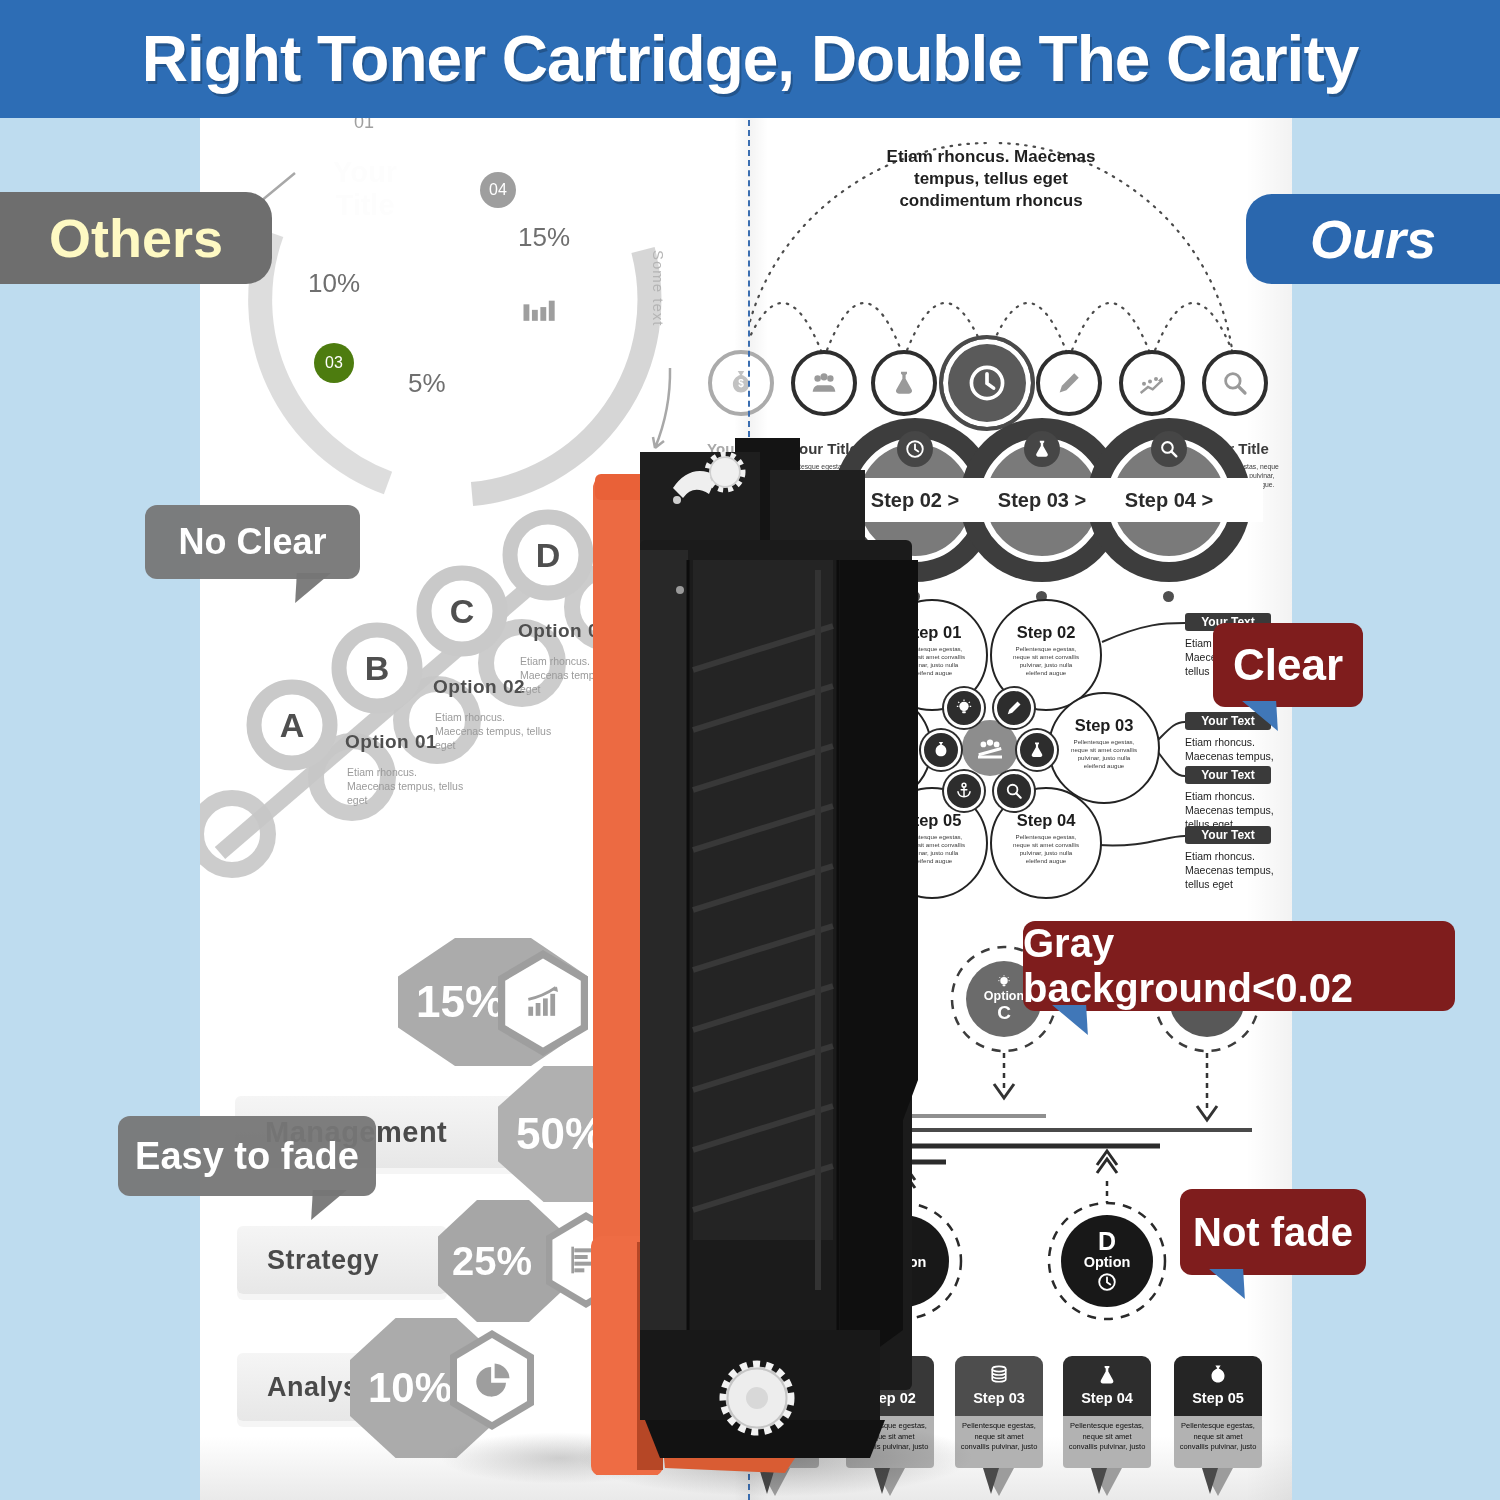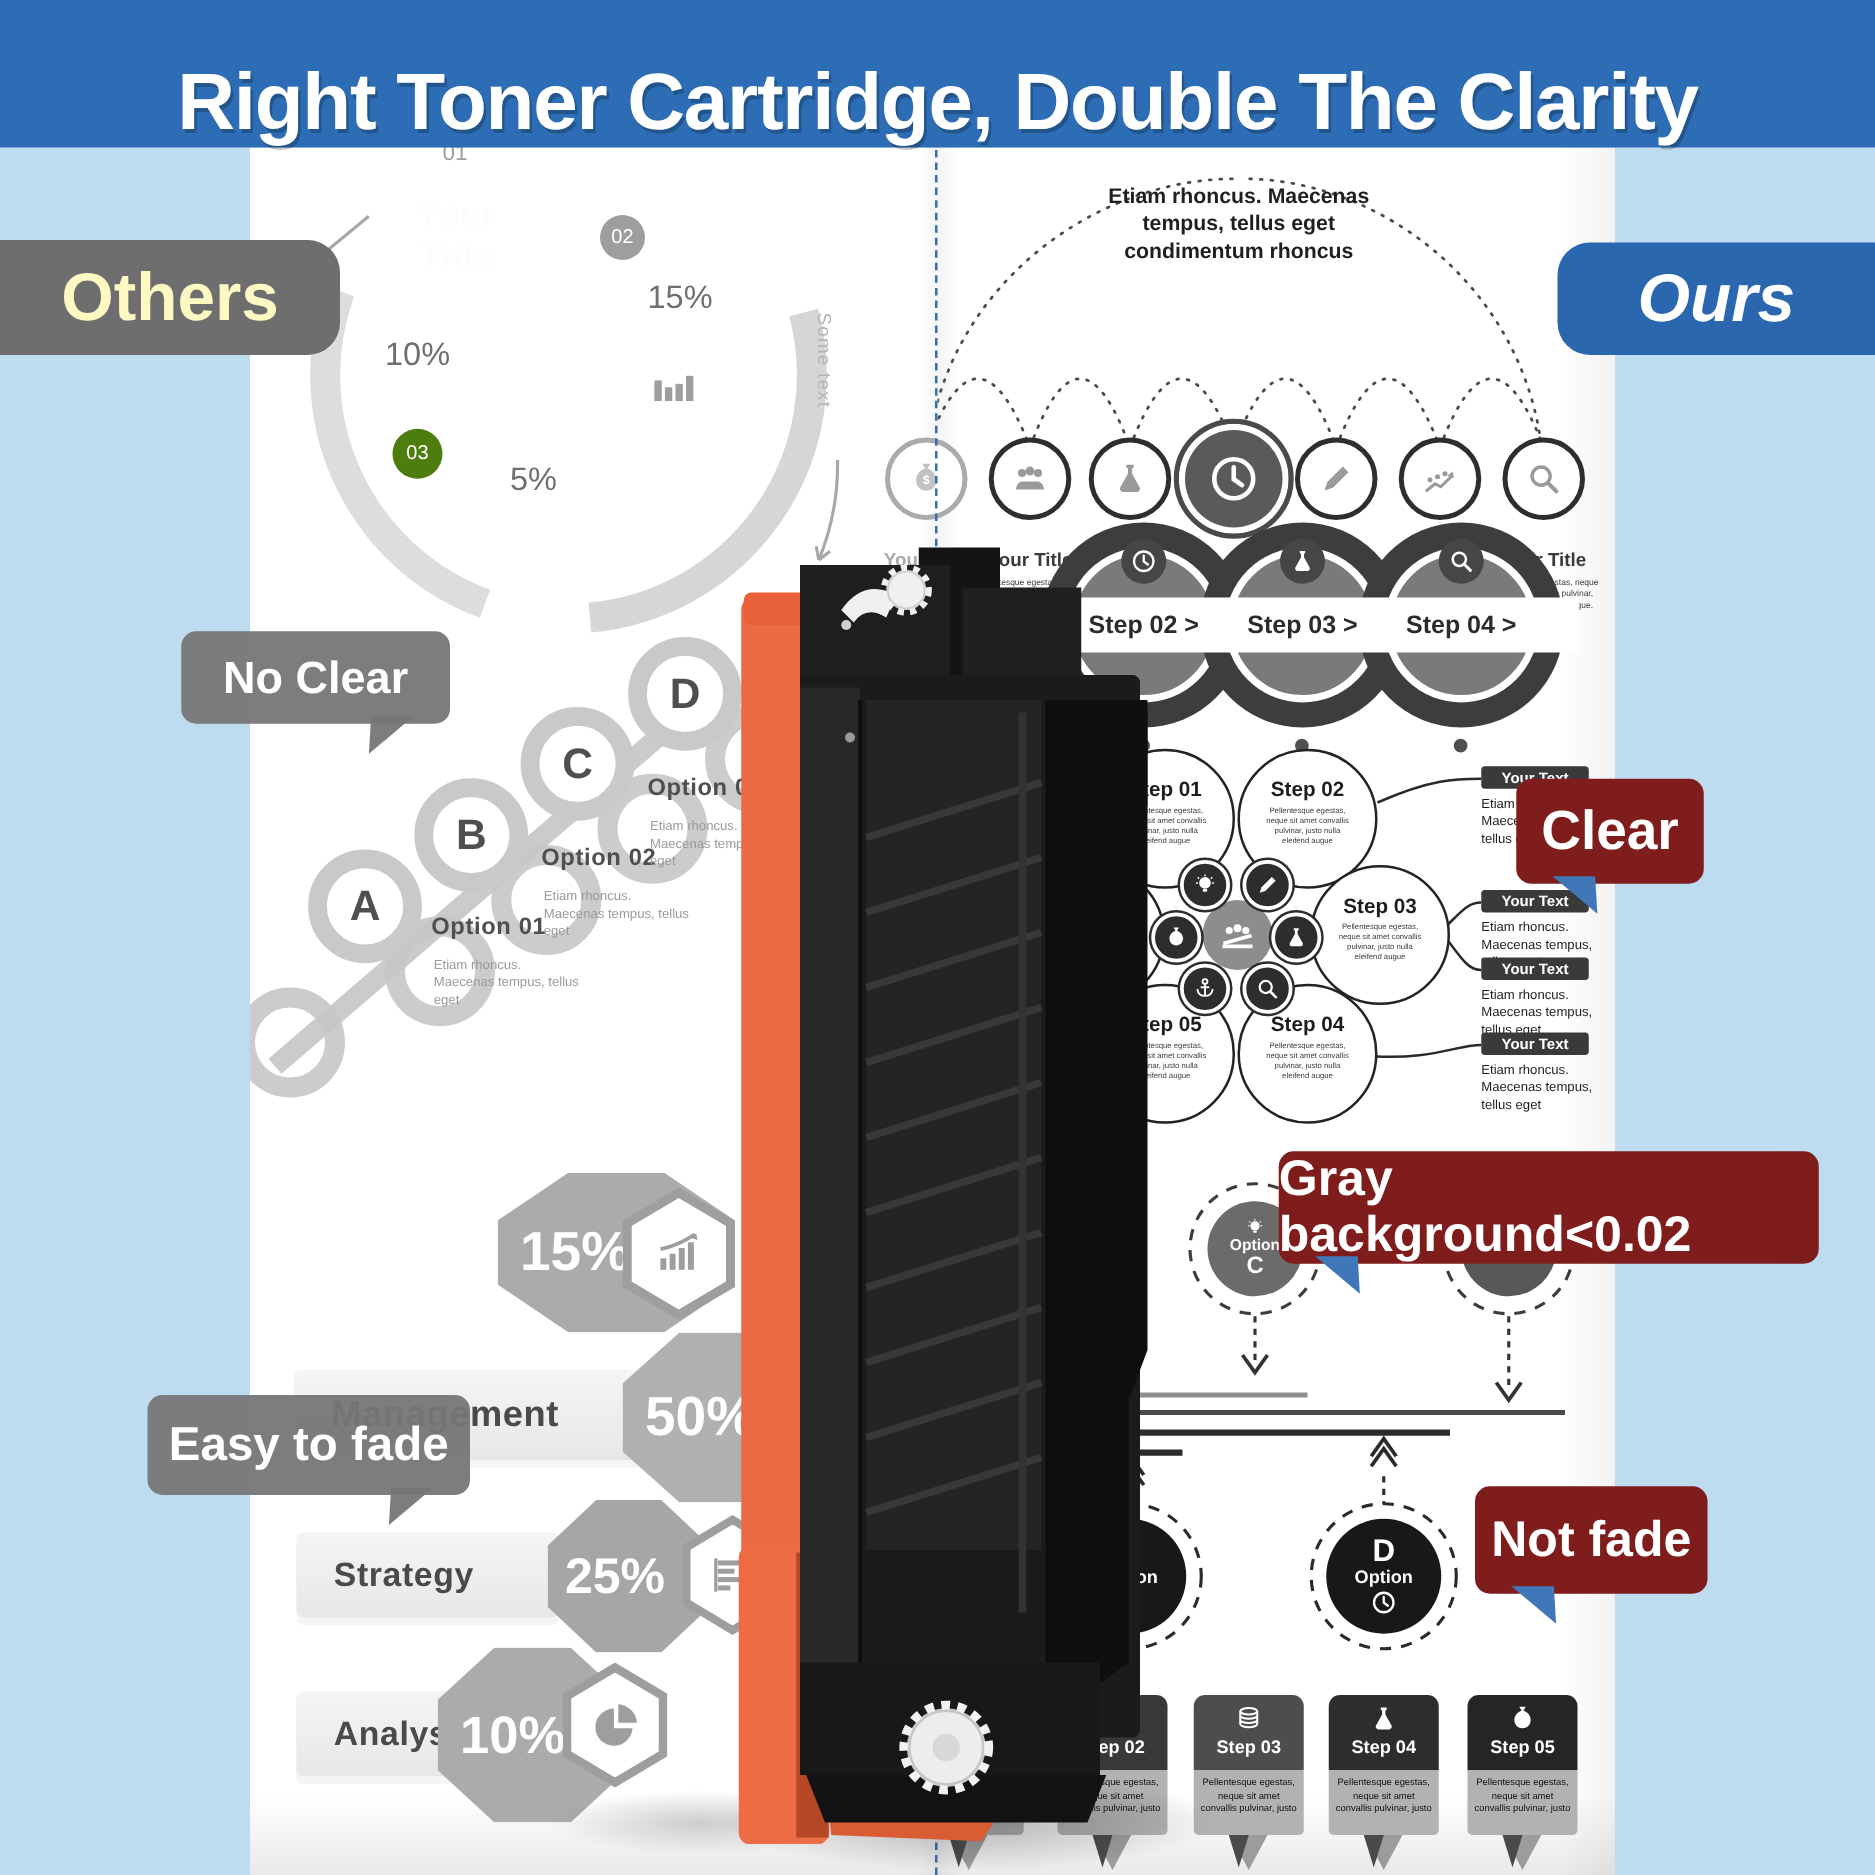--- a/index.html
+++ b/index.html
@@ -3,21 +3,21 @@
 <meta charset="utf-8">
 <style>
   html,body{margin:0;padding:0;background:#bedcef;}
   #stage{position:relative;width:1500px;height:1500px;overflow:hidden;
          font-family:"Liberation Sans", sans-serif;background:#bedcef;}
   .ab{position:absolute;}
   .ni{pointer-events:none;}
 
   
   #banner{left:0;top:0;width:1500px;height:118px;background:#2d6db5;z-index:15;
-          display:flex;align-items:flex-end;justify-content:center;}
+          display:flex;align-items:center;justify-content:center;}
   #banner .t{color:#fff;font-size:64px;font-weight:bold;letter-spacing:-1px;
              text-shadow:2px 3px 0 rgba(0,0,0,.22);white-space:nowrap;}
 
   
   #paper{left:200px;top:118px;width:1092px;height:1382px;background:#ffffff;z-index:1;}
   #paper .edgeR{position:absolute;right:0;top:0;width:46px;height:100%;
      background:linear-gradient(to left, rgba(0,0,0,.05), rgba(0,0,0,0));}
   #paper .foldShade{position:absolute;left:534px;top:0;width:34px;height:100%;
      background:linear-gradient(to right, rgba(0,0,0,0), rgba(0,0,0,.045), rgba(0,0,0,0));}
   #paper .botShade{position:absolute;left:0;bottom:0;width:100%;height:64px;
@@ -238,21 +238,21 @@
     <circle cx="262" cy="493" r="38" fill="#fff" stroke="#c9c9c9" stroke-width="15"></circle>
     <circle cx="348" cy="437" r="38" fill="#fff" stroke="#c9c9c9" stroke-width="15"></circle>
   </svg>
 
   <div id="pie" class="ab ni"></div>
   <div class="ab badge" style="left:338px;top:96px;width:48px;height:48px;border:2px dashed #fff;color:#9f9f9f;font-size:18px;z-index:3">
       <span>01</span>
     </div>
   <div class="ab" style="left:300px;top:156px;width:130px;text-align:center;color:#fdfdfd;font-size:29px;font-weight:600;z-index:3">Your Title</div>
   <div class="ab badge" style="left:480px;top:172px;width:36px;height:36px;background:#9e9e9e;z-index:3">
-      <span>02</span>
+      <span>04</span>
     </div>
   <div class="ab badge" style="left:314px;top:343px;width:40px;height:40px;background:#4d7c0f;z-index:3">
       <span>03</span>
     </div>
   <div class="ab pie-lab" style="left:518px;top:222px">15%</div>
   <div class="ab pie-lab" style="left:308px;top:268px">10%</div>
   <div class="ab pie-lab" style="left:408px;top:368px">5%</div>
   <div class="ab" style="left:518px;top:286px;color:#9e9e9e;z-index:3">
       <svg class="ic" width="44" height="44">
         <use href="#i-vbars"></use>

